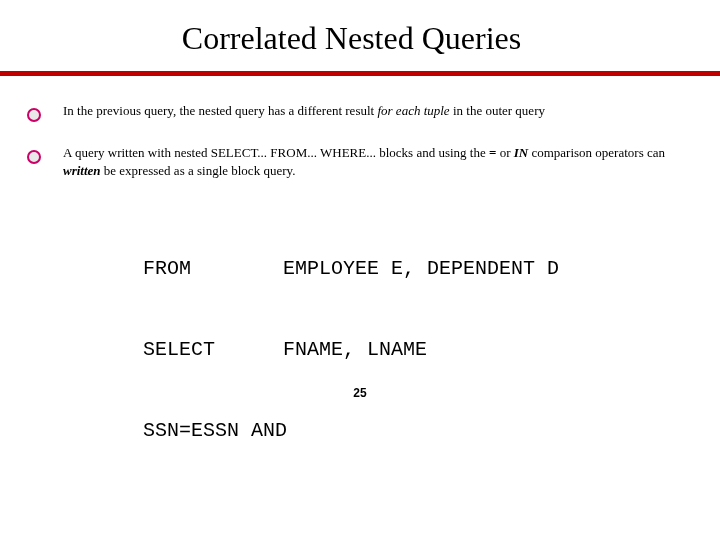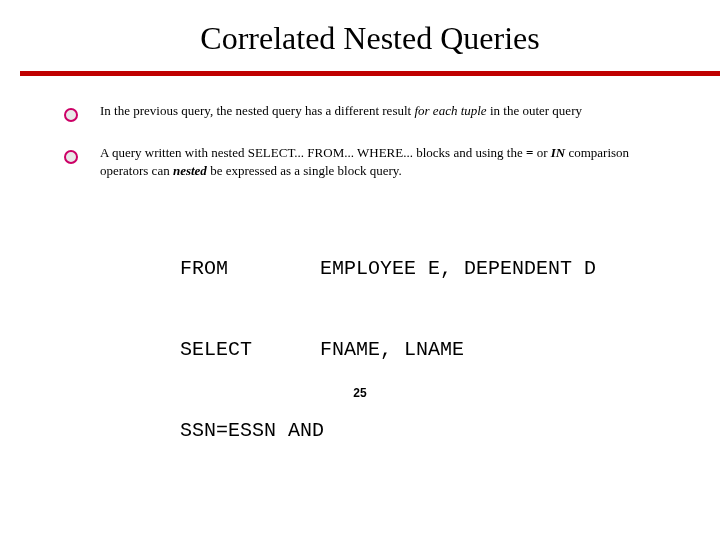--- a/index.html
+++ b/index.html
@@ -10,21 +10,21 @@
     background: #ffffff;
     font-family: Georgia, 'Times New Roman', serif;
     color: #000;
     overflow: hidden;
   }
   .slide {
     position: relative;
     width: 720px;
     height: 416px;
     box-sizing: border-box;
-    padding: 20px 40px 30px 60px;
+    padding: 20px 40px 30px 23px;
   }
   .title {
     text-align: center;
     font-size: 32px;
     font-weight: normal;
     margin: 0 0 14px 0;
   }
   .rule {
     height: 5px;
     background: #c00000;
@@ -91,21 +91,21 @@
     <div class="bullet">
       <div class="marker"></div>
       <div class="btext">
         <span>In the previous query, the nested query has a different result </span><i>for each tuple</i><span>  in the outer query</span>
       </div>
     </div>
 
     <div class="bullet">
       <div class="marker"></div>
       <div class="btext">
-        <span>A query written with nested SELECT... FROM... WHERE... blocks and using the </span><b class="eq">=</b><span> or </span><b class="kw">IN</b><span> comparison operators can </span><b><i>nested</i></b><span>  be expressed as a single block query.</span>
+        <span>A query written with nested SELECT... FROM... WHERE... blocks and using the </span><b class="eq">=</b><span> or </span><b class="kw">IN</b><span> comparison operators can </span><b><i>written</i></b><span>  be expressed as a single block query.</span>
       </div>
     </div>
 
   </div>
 
   <div class="code">
     <div class="line"><span class="keyword">FROM</span><span class="args">EMPLOYEE E, DEPENDENT D</span></div>
     <div class="line"><span class="keyword">SELECT</span><span class="args">FNAME, LNAME</span></div>
     <div class="line"><span class="args">SSN=ESSN AND</span></div>
     

